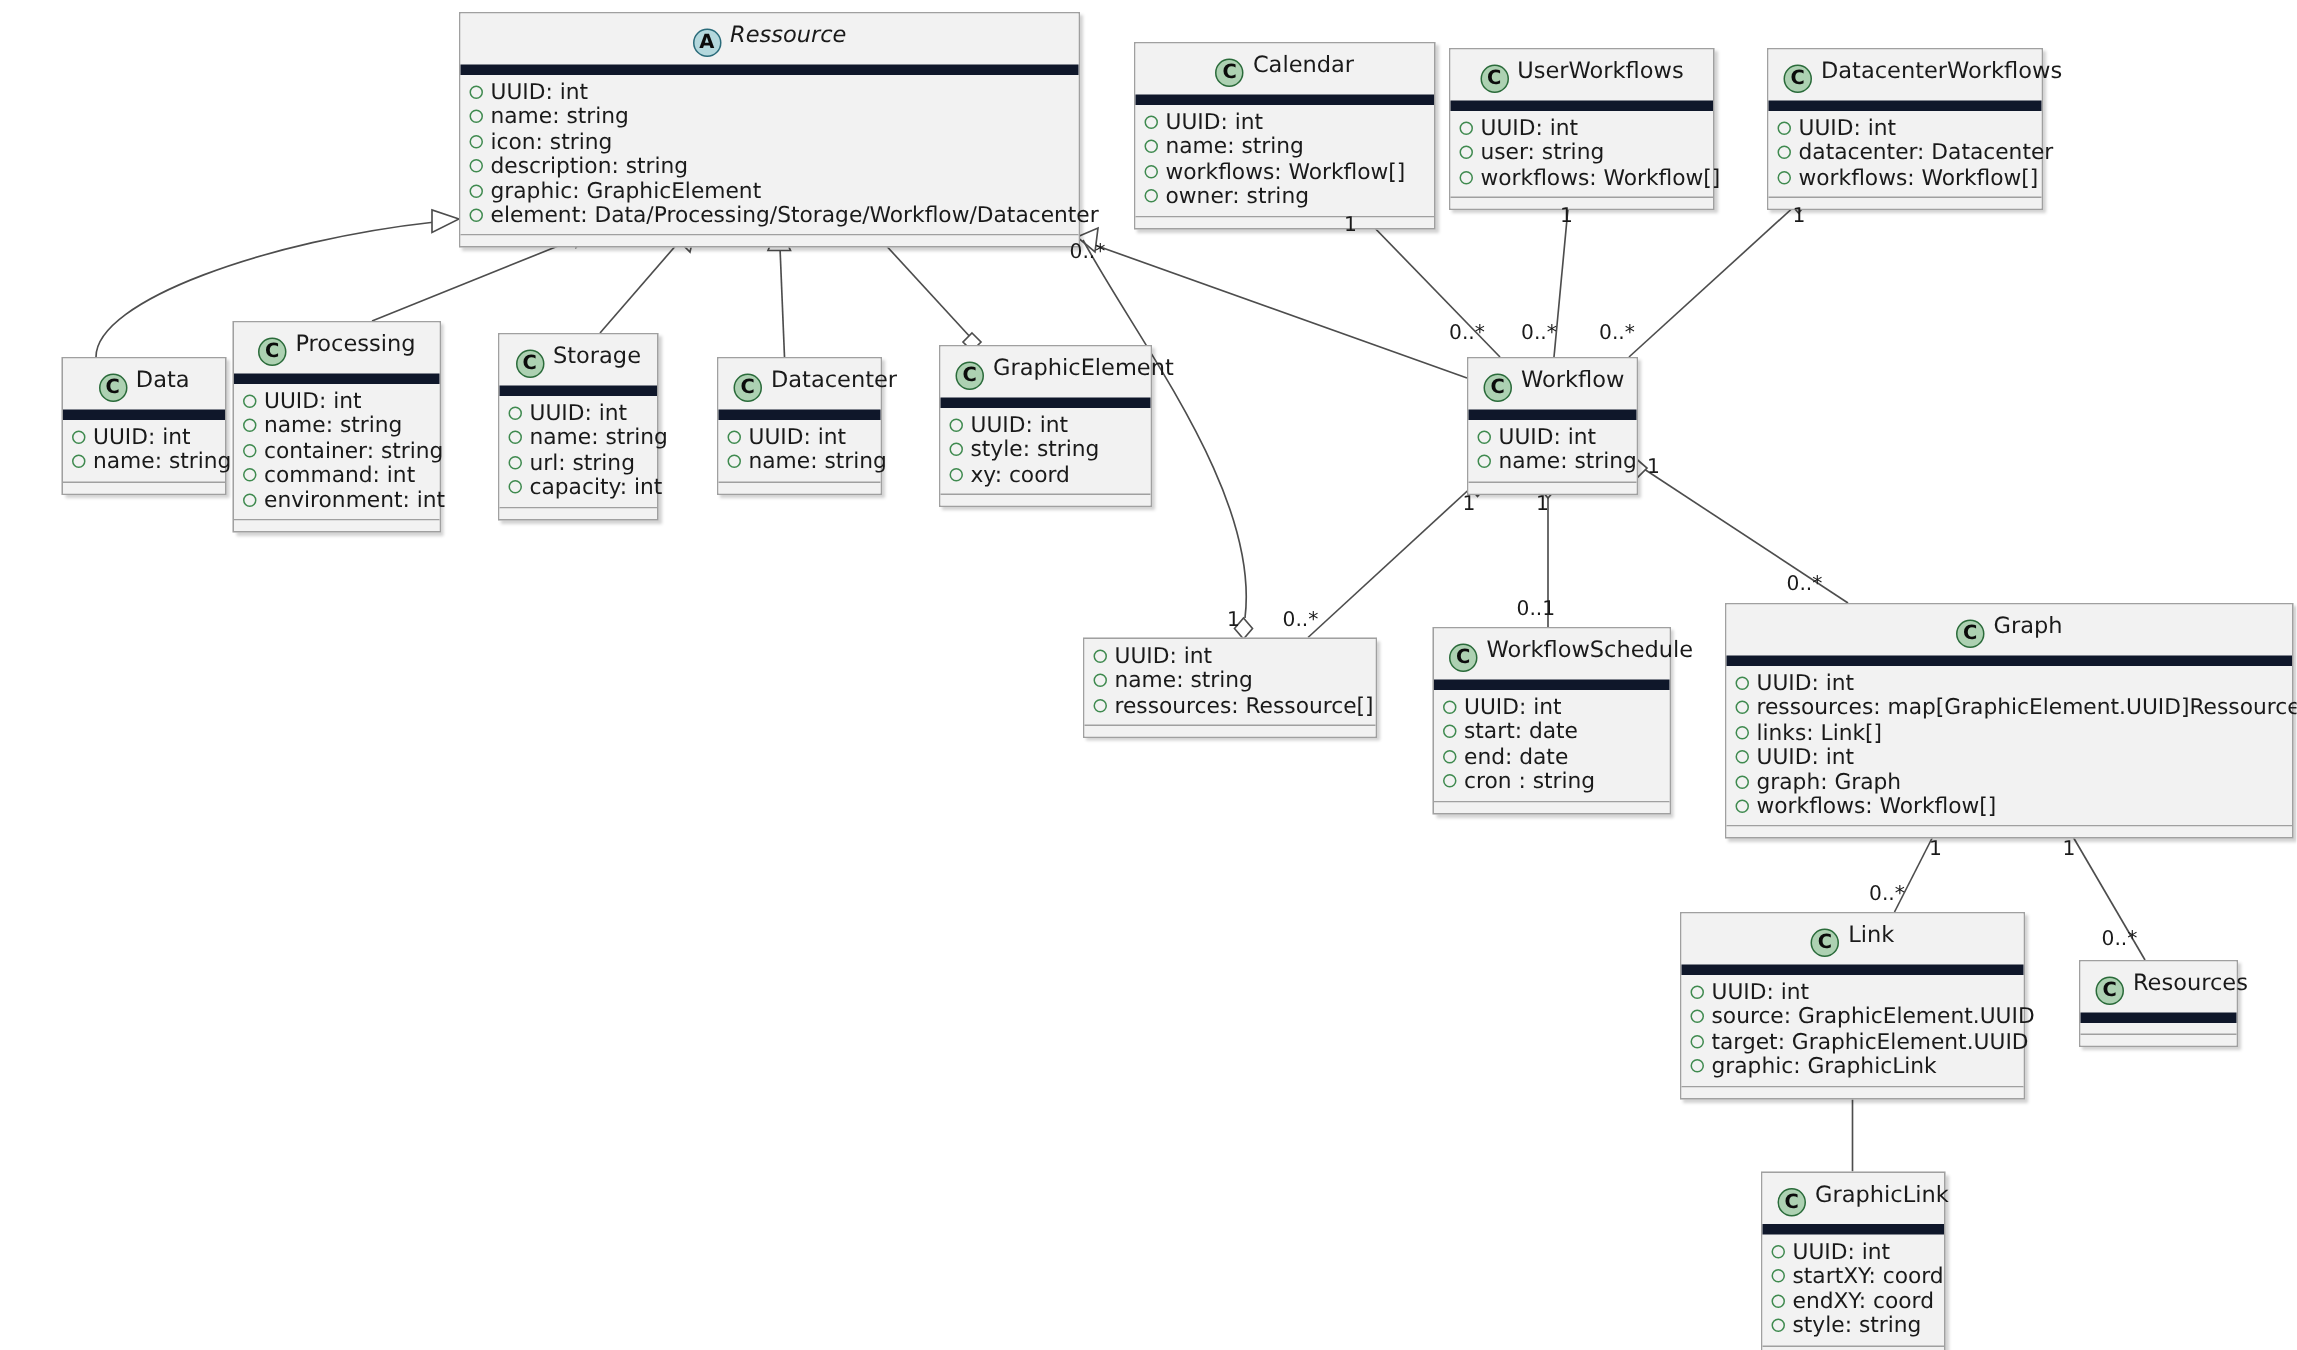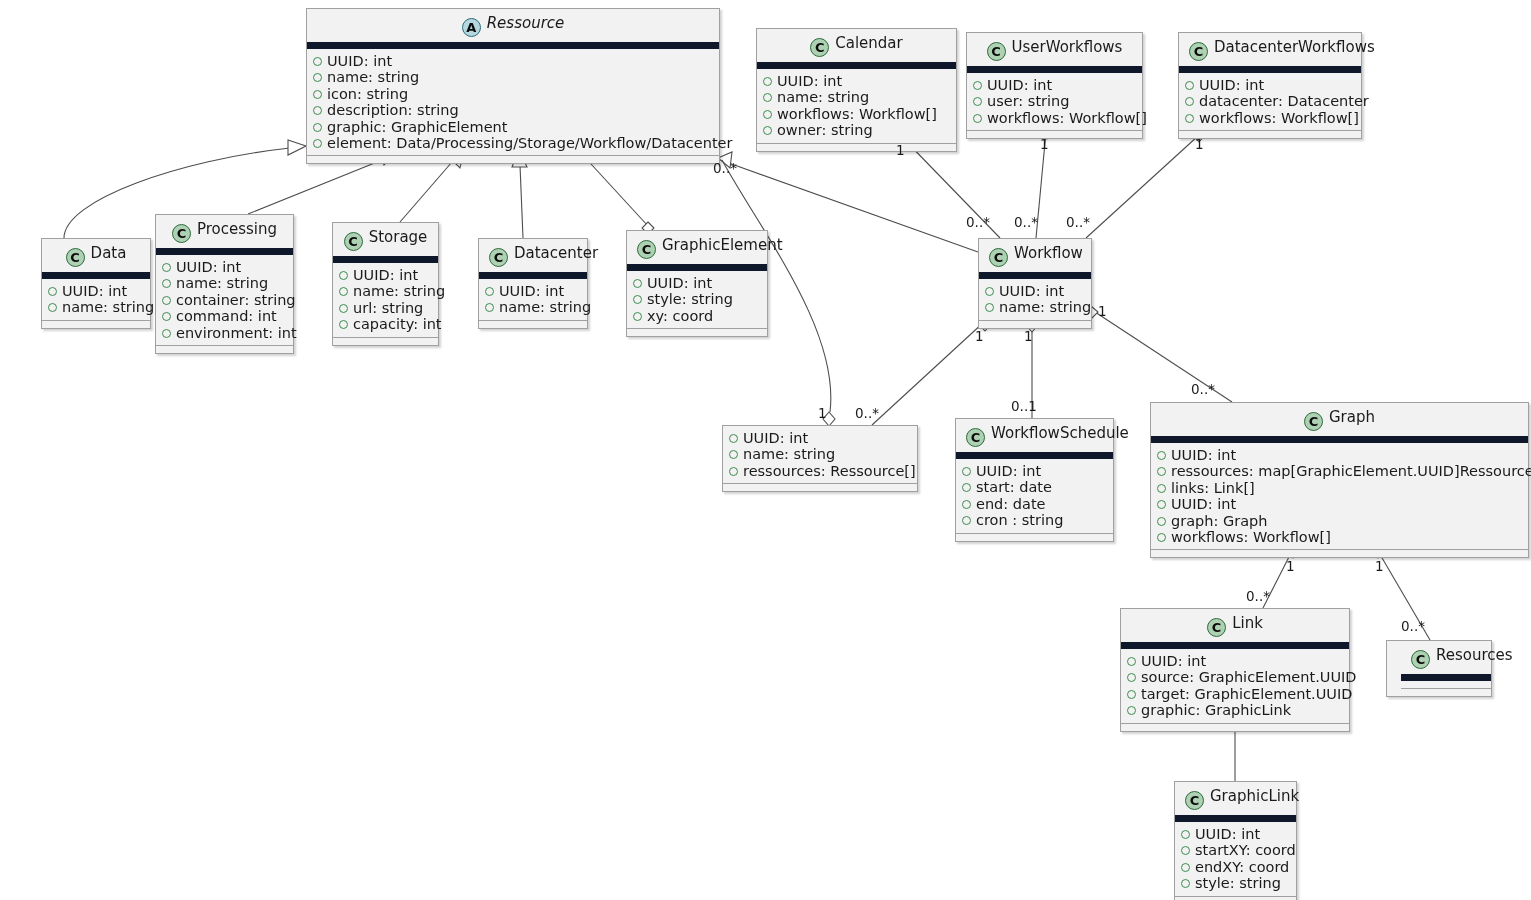--- a/index.html
+++ b/index.html
@@ -334,21 +334,21 @@
       <div class="uml-class" style="left: 1120px; top: 608px; width: 230px;">
         <div class="uml-header"><span class="stereo">C</span><span class="cname">Link</span></div>
         <div class="uml-attrs">
           <div class="attr"><span class="vis"></span><span>UUID: int</span></div>
           <div class="attr"><span class="vis"></span><span>source: GraphicElement.UUID</span></div>
           <div class="attr"><span class="vis"></span><span>target: GraphicElement.UUID</span></div>
           <div class="attr"><span class="vis"></span><span>graphic: GraphicLink</span></div>
         </div>
         <div class="uml-ops"></div>
       </div>
-      <div class="uml-class" style="left: 1386px; top: 640px; width: 106px; padding-left: 14px;">
+      <div class="uml-class" style="left: 1386px; top: 640px; width: 106px;">
         <div class="uml-header"><span class="stereo">C</span><span class="cname">Resources</span></div>
         <div class="uml-attrs empty"></div>
         <div class="uml-ops"></div>
       </div>
       <div class="uml-class" style="left: 1174px; top: 781px; width: 123px;">
         <div class="uml-header"><span class="stereo">C</span><span class="cname">GraphicLink</span></div>
         <div class="uml-attrs">
           <div class="attr"><span class="vis"></span><span>UUID: int</span></div>
           <div class="attr"><span class="vis"></span><span>startXY: coord</span></div>
           <div class="attr"><span class="vis"></span><span>endXY: coord</span></div>

